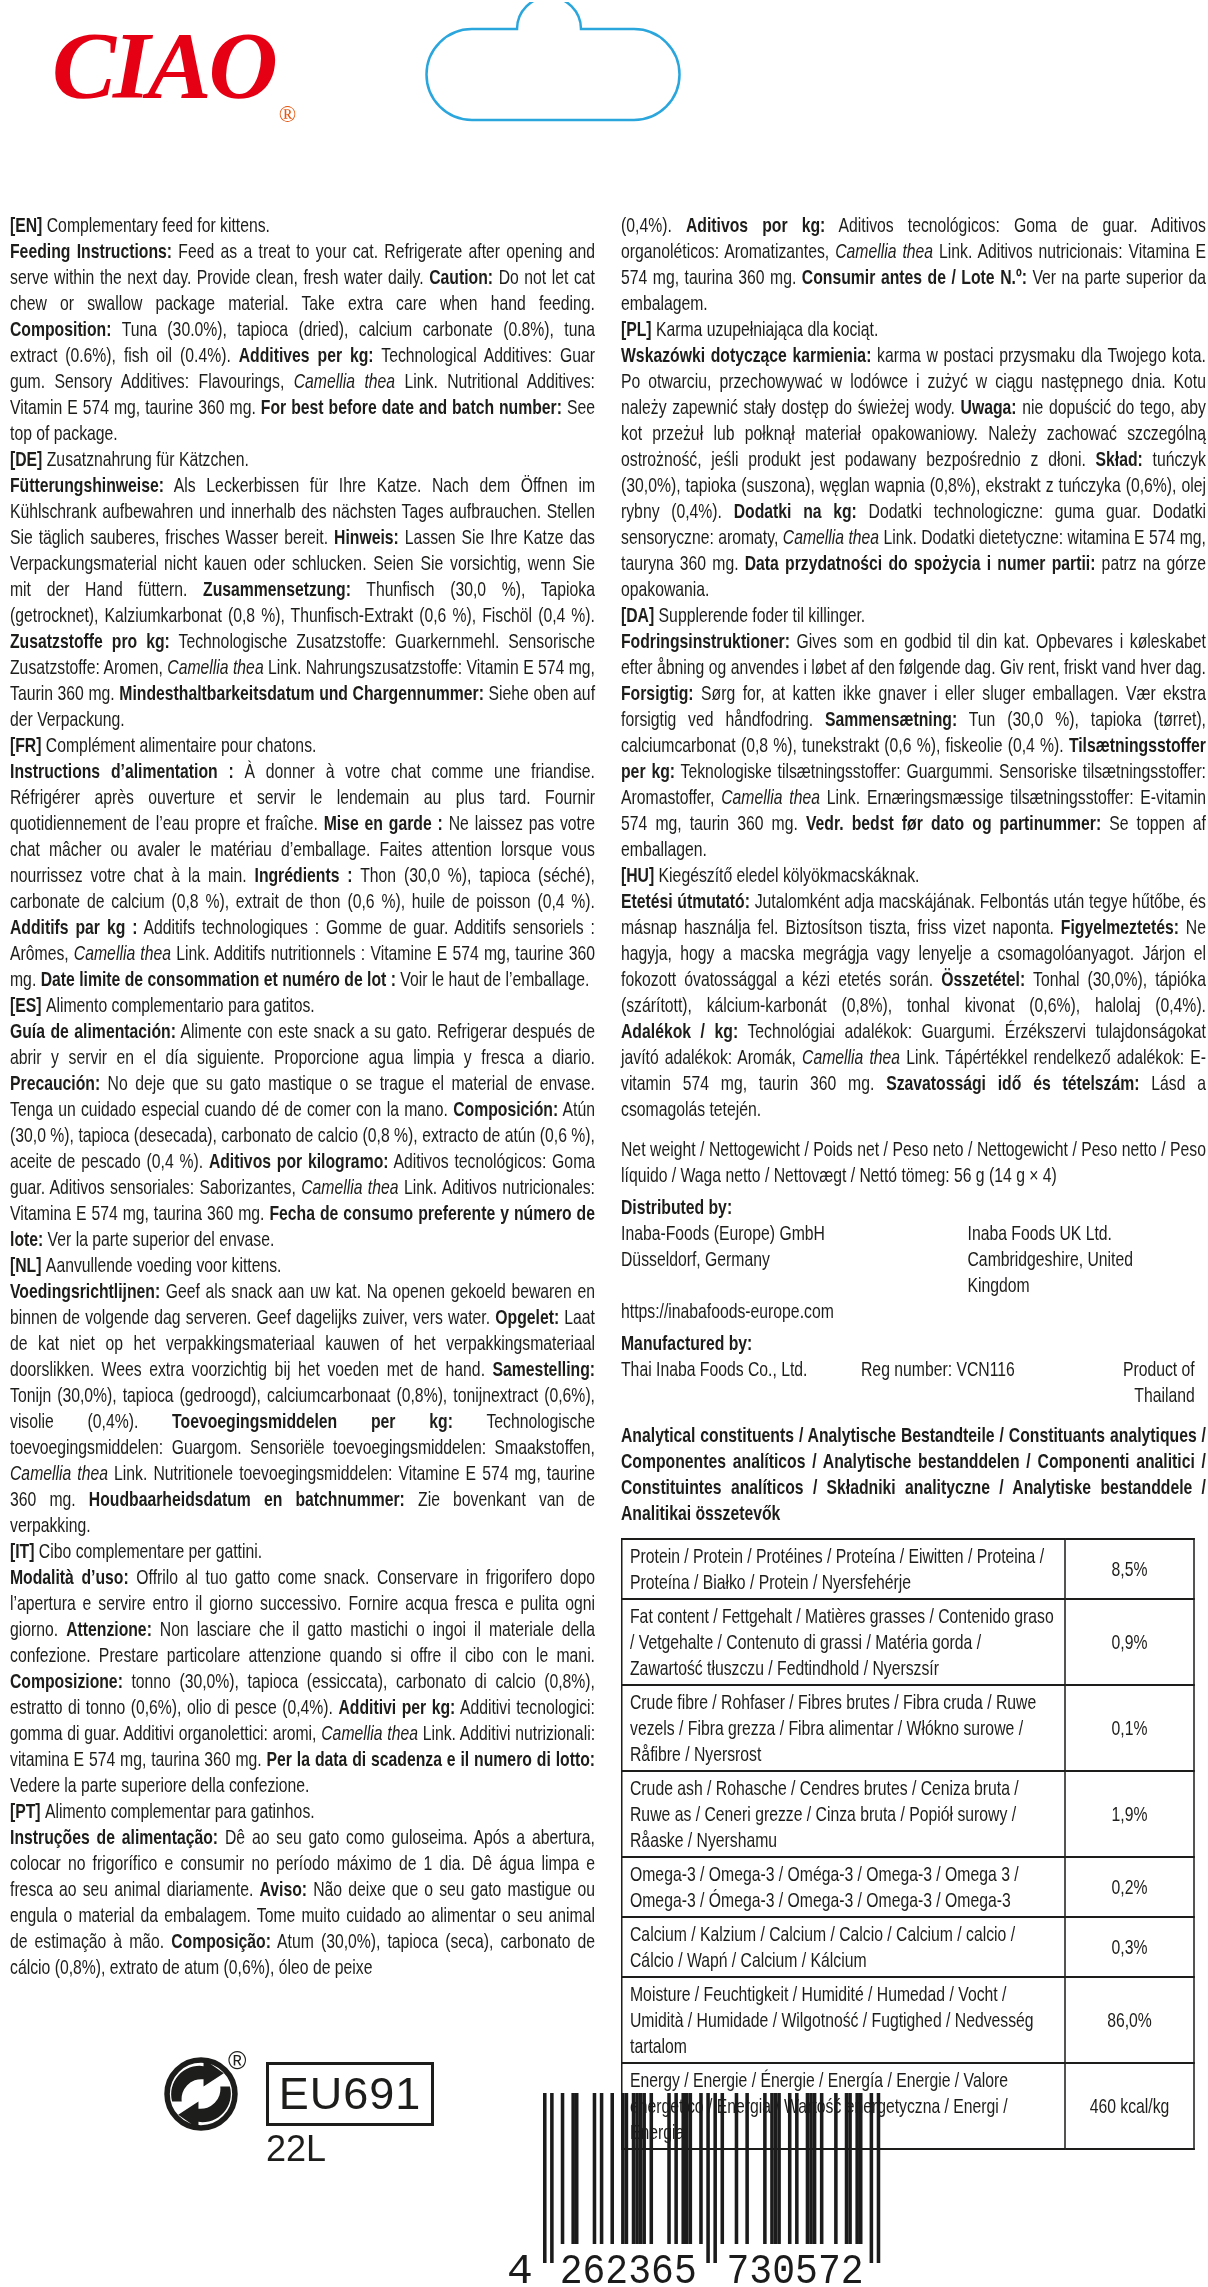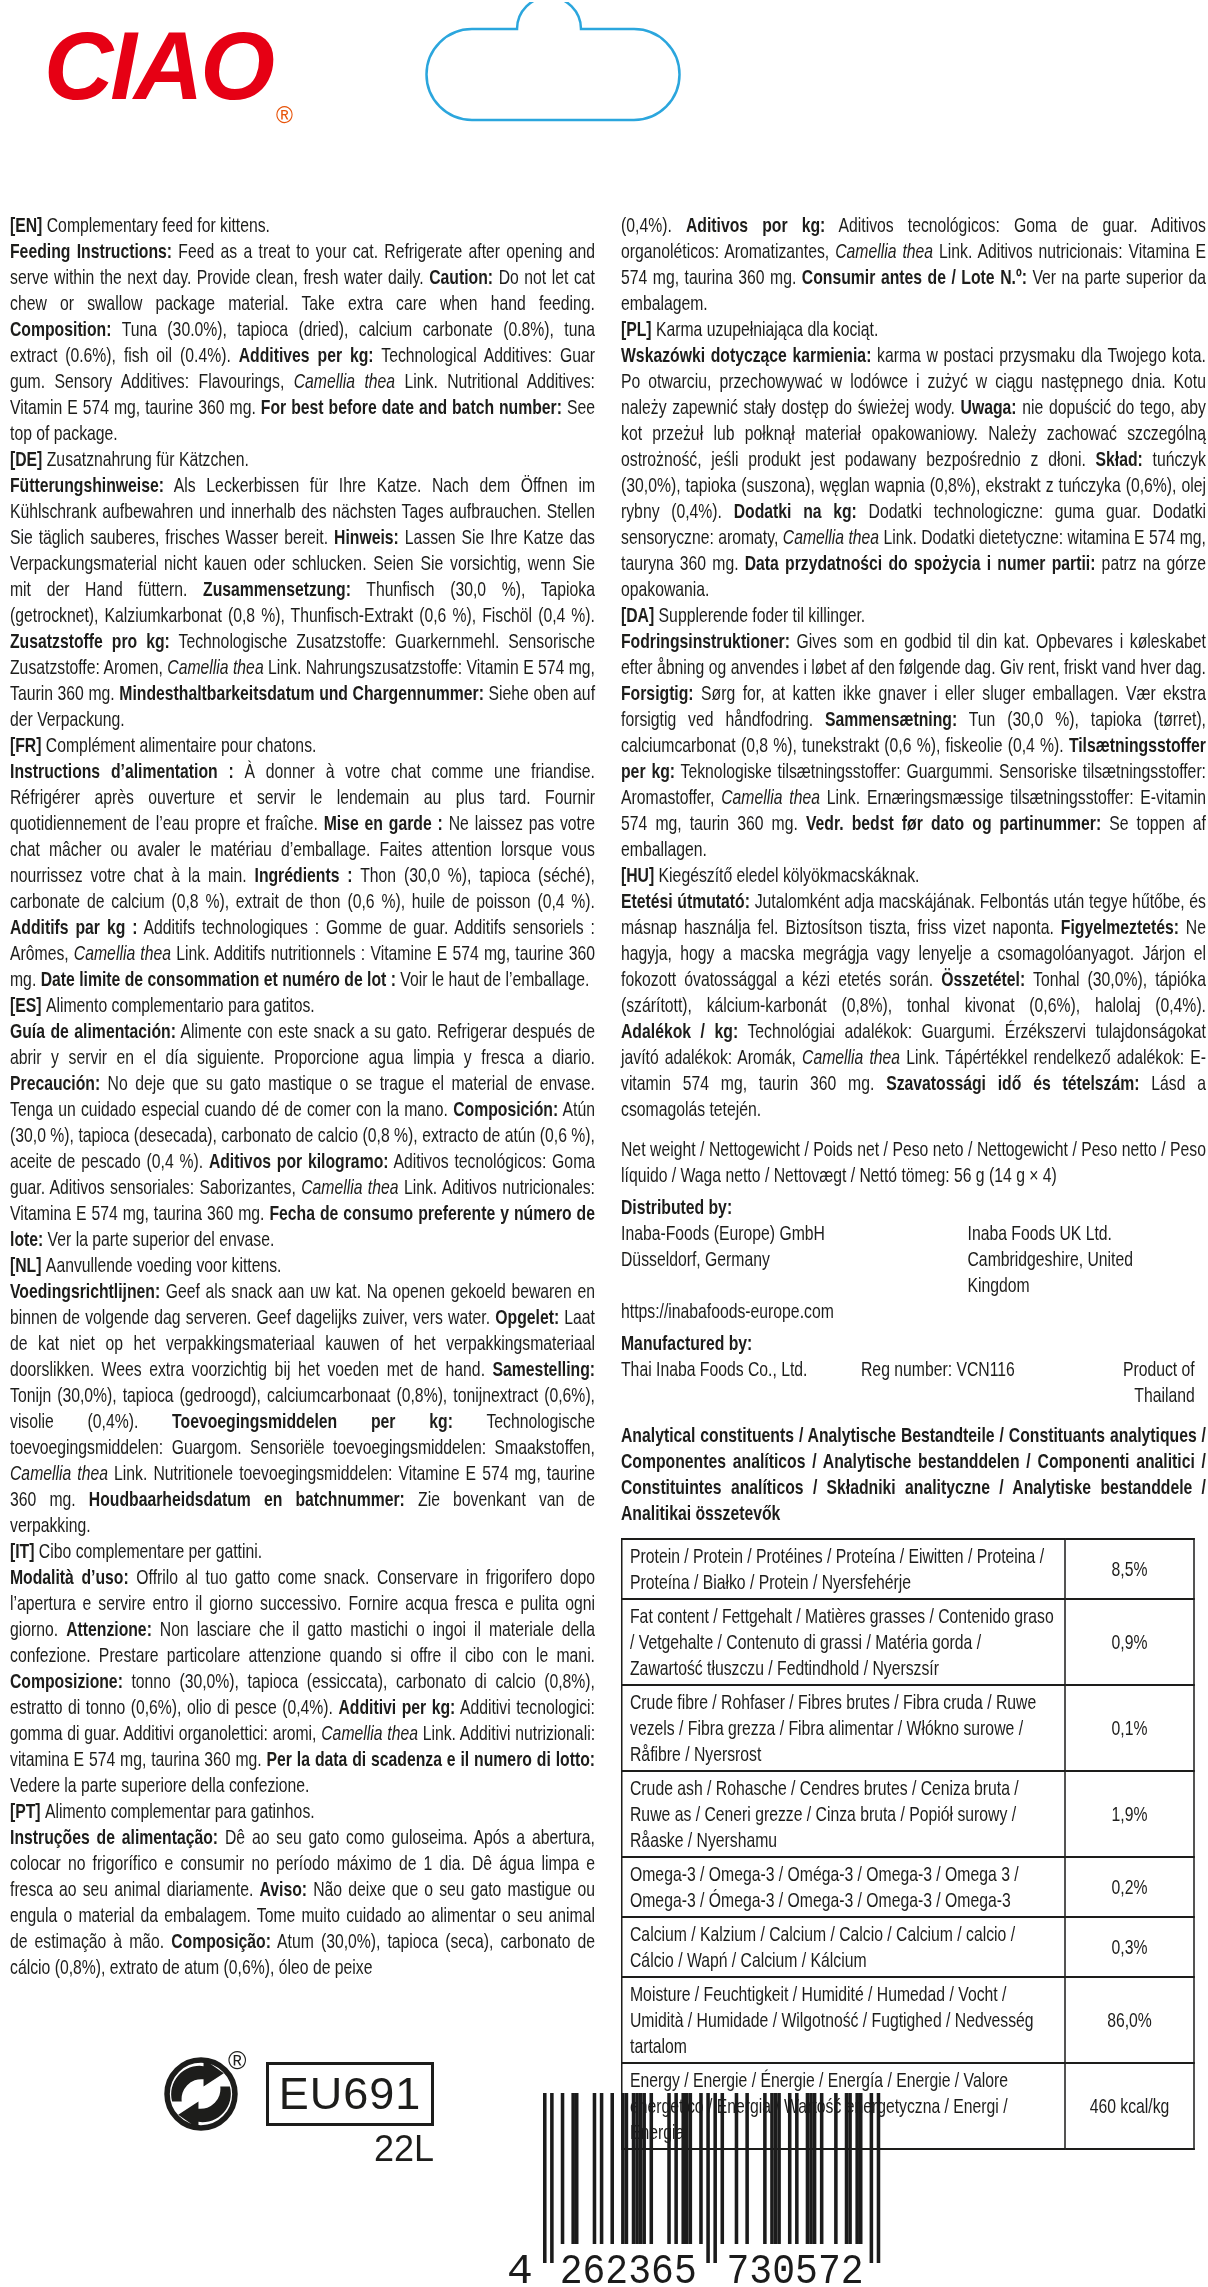--- a/index.html
+++ b/index.html
@@ -1,19 +1,19 @@
 <!DOCTYPE html>
 <html><head>
 <meta charset="utf-8">
 <style>
   html,body{margin:0;padding:0;background:#ffffff;}
   .page{position:relative;width:1208px;height:2287px;background:#fff;
         font-family:"Liberation Sans",sans-serif;color:#1d1d1b;overflow:hidden;}
   
-  .logo{position:absolute;left:44px;top:16px;font-family:Liberation Sans, sans-serif;
+  .logo{position:absolute;left:52px;top:16px;font-family:Liberation Serif, serif;
         font-weight:bold;font-style:italic;font-size:96px;line-height:1.05;letter-spacing:-3px;}
   .logo .reg{font-size:23px;font-style:normal;font-weight:normal;letter-spacing:0;
         position:relative;top:24px;left:4px;}
   .diecut{position:absolute;left:424px;top:2px;}
   
   .columns{position:absolute;left:10px;top:212px;width:1188px;display:flex;gap:26px;}
   .col{width:585px;}
   .colinner{width:780px;transform:scaleX(0.75);transform-origin:0 0;
             font-size:21px;line-height:26px;}
   .para{text-align:justify;}
@@ -31,21 +31,21 @@
   .mfg-row span:nth-child(3){flex:1;text-align:right;}
   table.anal{border-collapse:collapse;width:765px;margin-top:12px;}
   table.anal td{border:2.5px solid #1d1d1b;padding:3px 10px;vertical-align:middle;}
   table.anal td.val{width:150px;text-align:center;}
   
   .greendot{position:absolute;left:163px;top:2056px;}
   .gd-reg{position:absolute;left:228px;top:2046px;font-size:25px;}
   .eubox{position:absolute;left:266px;top:2062px;width:162px;height:58px;
          border:3px solid #1d1d1b;display:flex;align-items:center;justify-content:center;
          font-size:45px;letter-spacing:1px;text-align:center;}
-  .linecode{position:absolute;left:266px;top:2128px;width:168px;text-align:right;font-size:36px;}
+  .linecode{position:absolute;left:266px;top:2128px;width:168px;text-align:left;font-size:36px;}
   .barcode{position:absolute;left:505px;top:2093px;}
 </style>
 </head>
 <body>
 
 <div class="page">
 
   <div class="logo" style="color: rgb(230, 0, 20);"><span>CIAO</span><span class="reg" style="color: rgb(232, 84, 10);">®</span></div>
 
   <svg class="diecut" width="258" height="124" viewBox="0 0 258 124">

